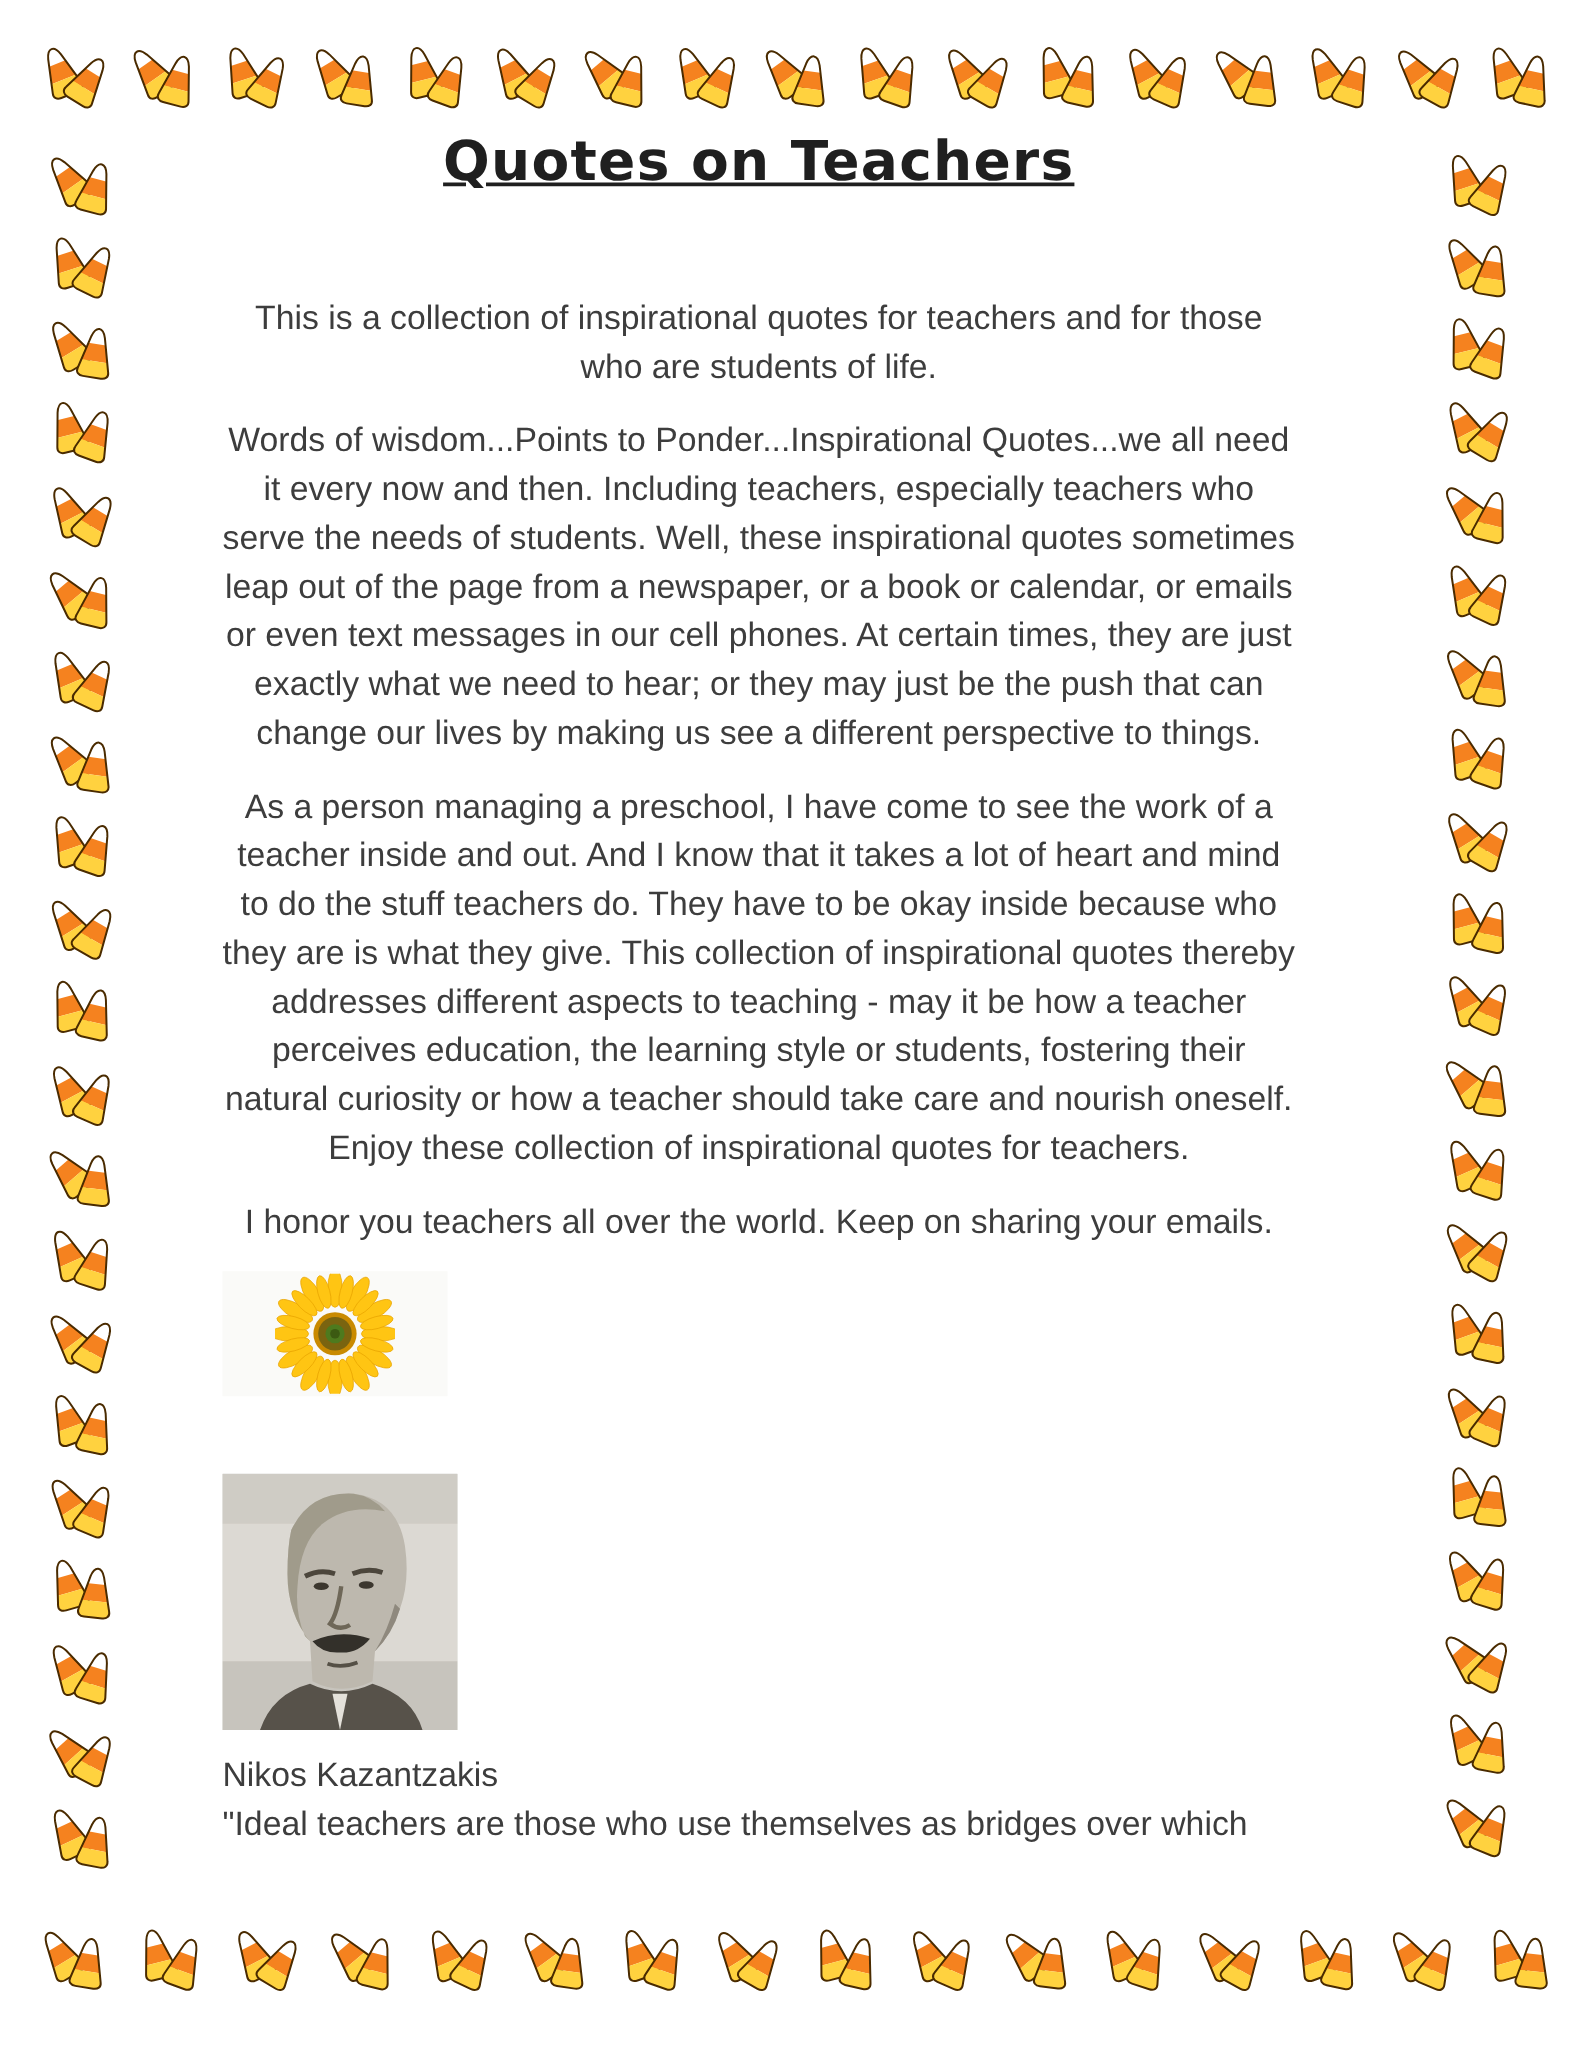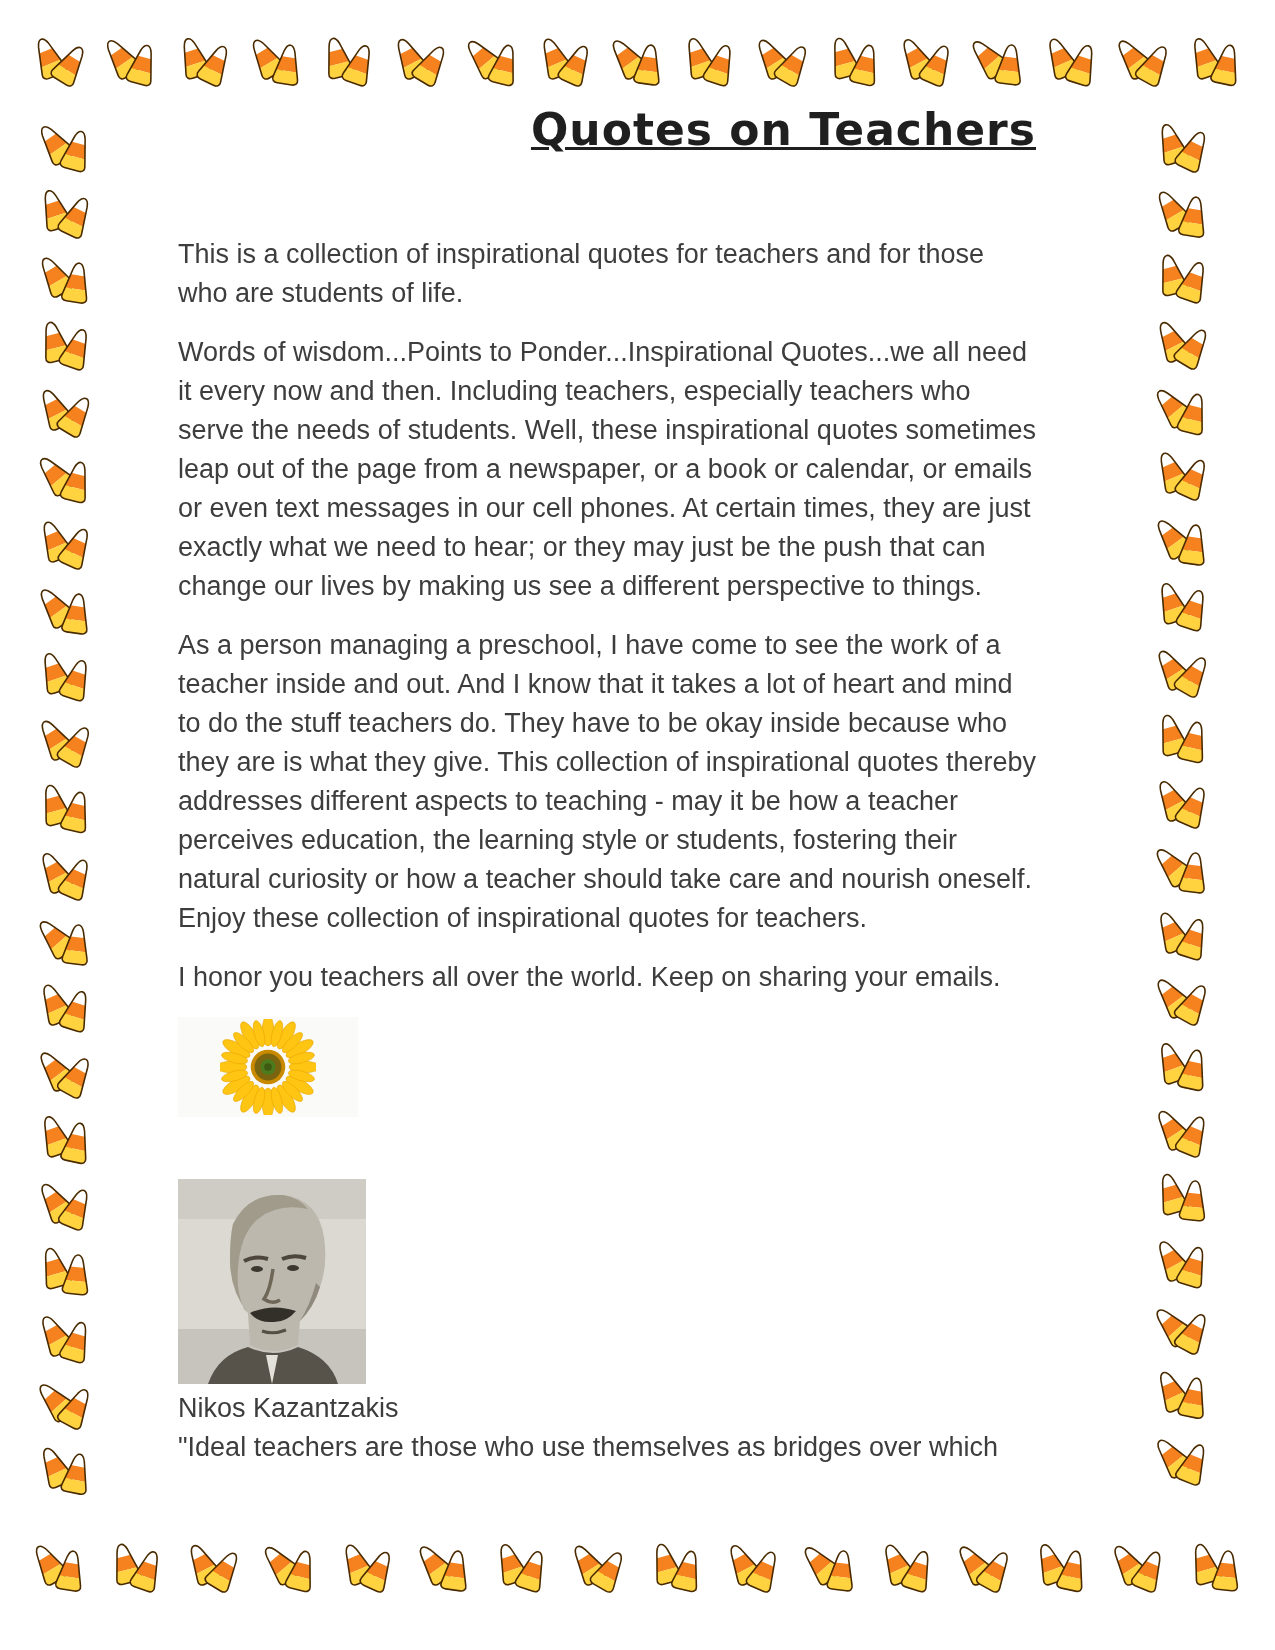--- a/index.html
+++ b/index.html
@@ -21,38 +21,38 @@
   .corn + .corn{margin-left:-7px;margin-top:7px;}
   .defs-hidden{position:absolute;width:0;height:0;overflow:hidden;}
   
   .content{
     position:absolute;left:178px;top:100px;width:858px;
     color:#3d3d3d;
   }
   h1.title{
     font-family:"DejaVu Sans", sans-serif;
     font-size:44px;font-weight:bold;letter-spacing:1px;
-    color:#1f1f1f;text-align:right;
+    color:#1f1f1f;text-align:center;
     text-decoration:underline;
     text-decoration-thickness:3px;
     margin:4px 0 80px 0;
   }
   p.body{
-    font-size:27px;line-height:39px;margin:0 0 20px 0;
+    font-size:27px;line-height:39px;margin:0 0 20px 0;text-align:center;
   }
   .sunflower-box{
     width:180px;height:100px;background:#fafaf8;
     margin:14px 0 62px 0;
     display:flex;align-items:center;justify-content:center;
   }
   .portrait-box{
     width:188px;height:205px;background:#dcdad6;
     margin:0 0 6px 0;
   }
-  p.caption{font-size:27px;line-height:37px;margin:6px 0 0 0;}
+  p.caption{font-size:27px;line-height:37px;margin:18px 0 0 0;}
   p.quote{font-size:27px;line-height:37px;margin:2px 0 0 0;}
 </style>
 </head>
 <body>
 
 <svg class="defs-hidden" aria-hidden="true">
   <defs>
     <clipPath id="corn-clip">
       <path d="M20 2 C24 2 26 6 27.5 11 L37 48 C38.5 53 35 56 30 56 L10 56 C5 56 1.5 53 3 48 L12.5 11 C14 6 16 2 20 2 Z"></path>
     </clipPath>

